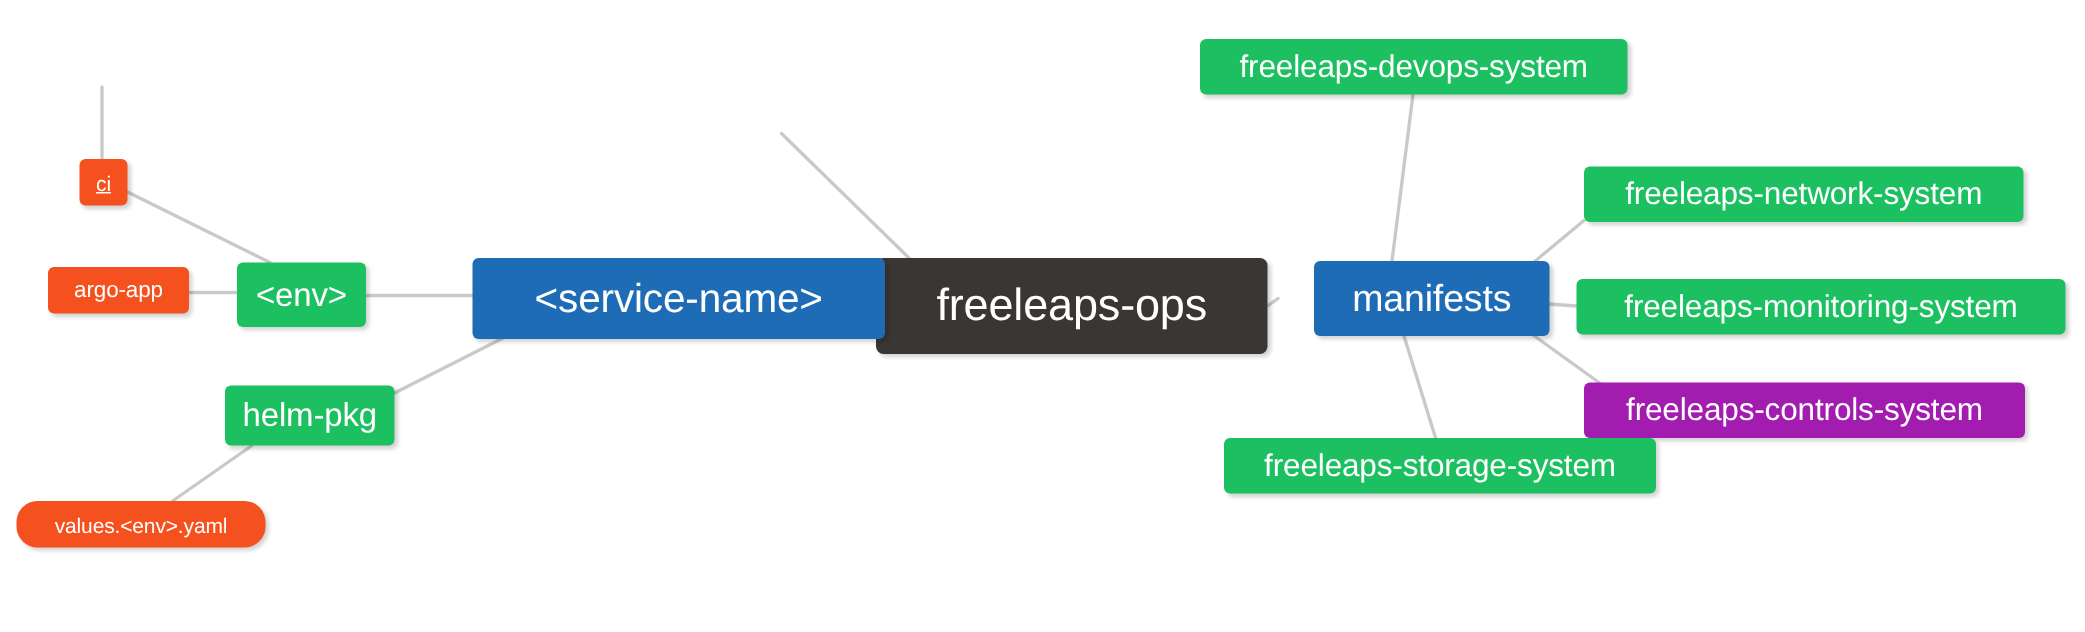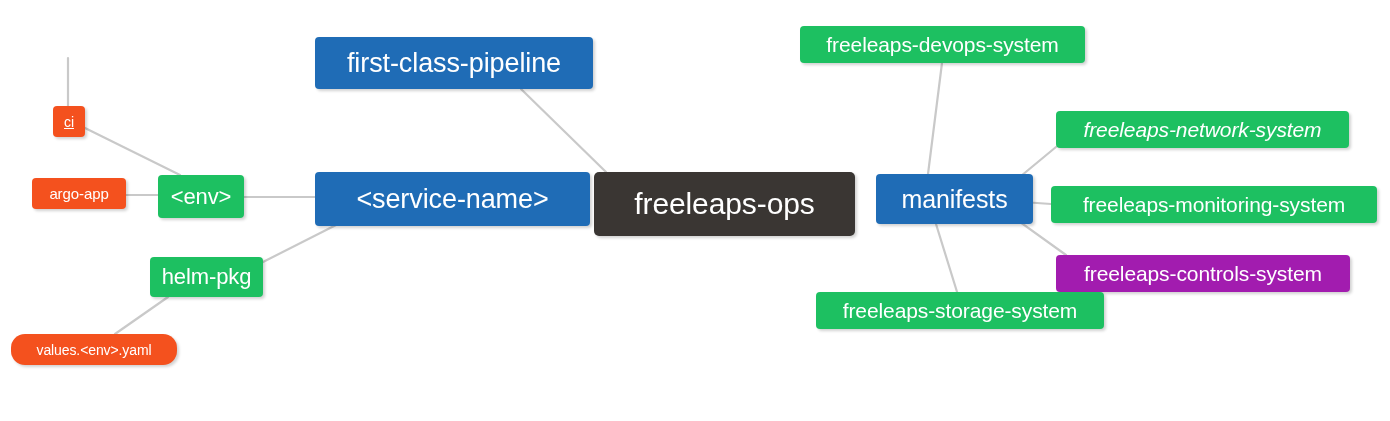--- a/index.html
+++ b/index.html
@@ -87,31 +87,28 @@
       <line x1="158" y1="195" x2="126" y2="195" stroke="#c9c9c9" stroke-width="2.2" stroke-linecap="round"></line>
       <line x1="68" y1="106" x2="68" y2="58" stroke="#c9c9c9" stroke-width="2.2" stroke-linecap="round"></line>
       <line x1="168" y1="297" x2="115" y2="334" stroke="#c9c9c9" stroke-width="2.2" stroke-linecap="round"></line>
       <line x1="928" y1="174" x2="942" y2="63" stroke="#c9c9c9" stroke-width="2.2" stroke-linecap="round"></line>
       <line x1="1009" y1="186" x2="1056" y2="147" stroke="#c9c9c9" stroke-width="2.2" stroke-linecap="round"></line>
       <line x1="1009" y1="201" x2="1051" y2="204" stroke="#c9c9c9" stroke-width="2.2" stroke-linecap="round"></line>
       <line x1="1009" y1="214" x2="1066" y2="255" stroke="#c9c9c9" stroke-width="2.2" stroke-linecap="round"></line>
       <line x1="936" y1="224" x2="962" y2="308" stroke="#c9c9c9" stroke-width="2.2" stroke-linecap="round"></line>
     </svg>
 
-  <div class="node node-root" style="left: 584px; top: 172px; width: 261px; height: 64px; background: rgb(58, 54, 51); margin-left: 10px;">
+  <div class="node node-root" style="left: 584px; top: 172px; width: 261px; height: 64px; background: rgb(58, 54, 51);">
     <span>freeleaps-ops</span>
   </div>
 
   <div class="node node-l1" style="left: 315px; top: 172px; width: 275px; height: 54px; background: rgb(31, 108, 182);">
     <span>&lt;service-name&gt;</span>
   </div>
 
-  <div class="node node-l1" style="left: 315px; top: 37px; width: 278px; height: 52px; background: rgb(31, 108, 182);">
-    <span>first-class-pipeline</span>
-  </div>
 
   <div class="node node-l1-small" style="left: 852px; top: 174px; width: 157px; height: 50px; background: rgb(31, 108, 182); margin-left: 24px;">
     <span>manifests</span>
   </div>
 
   <div class="node node-green-mid" style="left: 158px; top: 175px; width: 86px; height: 43px; background: rgb(29, 192, 97);">
     <span>&lt;env&gt;</span>
   </div>
 
   <div class="node node-green-mid" style="left: 150px; top: 257px; width: 113px; height: 40px; background: rgb(29, 192, 97);">
@@ -128,21 +125,21 @@
   </div>
 
   <div class="node node-red-sm" style="left: 11px; top: 334px; width: 166px; height: 31px; background: rgb(244, 81, 30); border-radius: 14px;">
     <span>values.&lt;env&gt;.yaml</span>
   </div>
 
   <div class="node node-green" style="left: 800px; top: 26px; width: 285px; height: 37px; background: rgb(29, 192, 97);">
     <span>freeleaps-devops-system</span>
   </div>
 
-  <div class="node node-green" style="left: 1056px; top: 111px; width: 293px; height: 37px; background: rgb(29, 192, 97); font-style: italic;">
+  <div class="node node-green" style="left: 1056px; top: 111px; width: 293px; height: 37px; background: rgb(29, 192, 97);">
     <span>freeleaps-network-system</span>
   </div>
 
   <div class="node node-green" style="left: 1051px; top: 186px; width: 326px; height: 37px; background: rgb(29, 192, 97);">
     <span>freeleaps-monitoring-system</span>
   </div>
 
   <div class="node node-green" style="left: 1056px; top: 255px; width: 294px; height: 37px; background: #a21caf;">
     <span>freeleaps-controls-system</span>
   </div>

